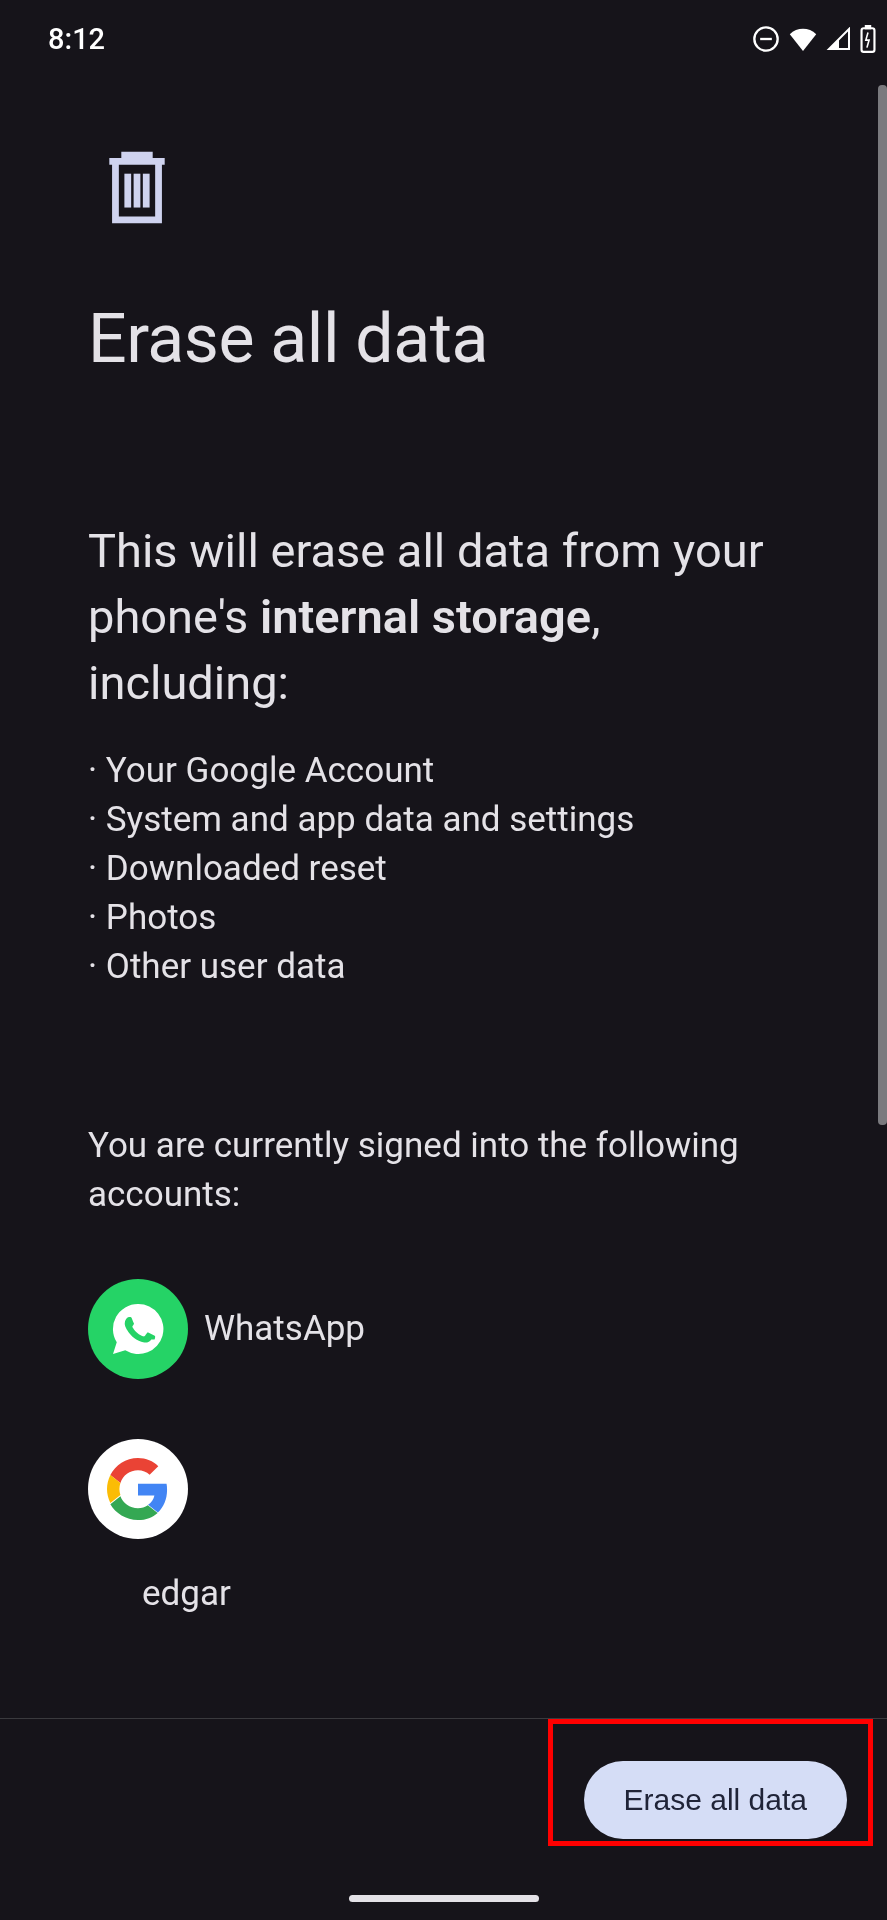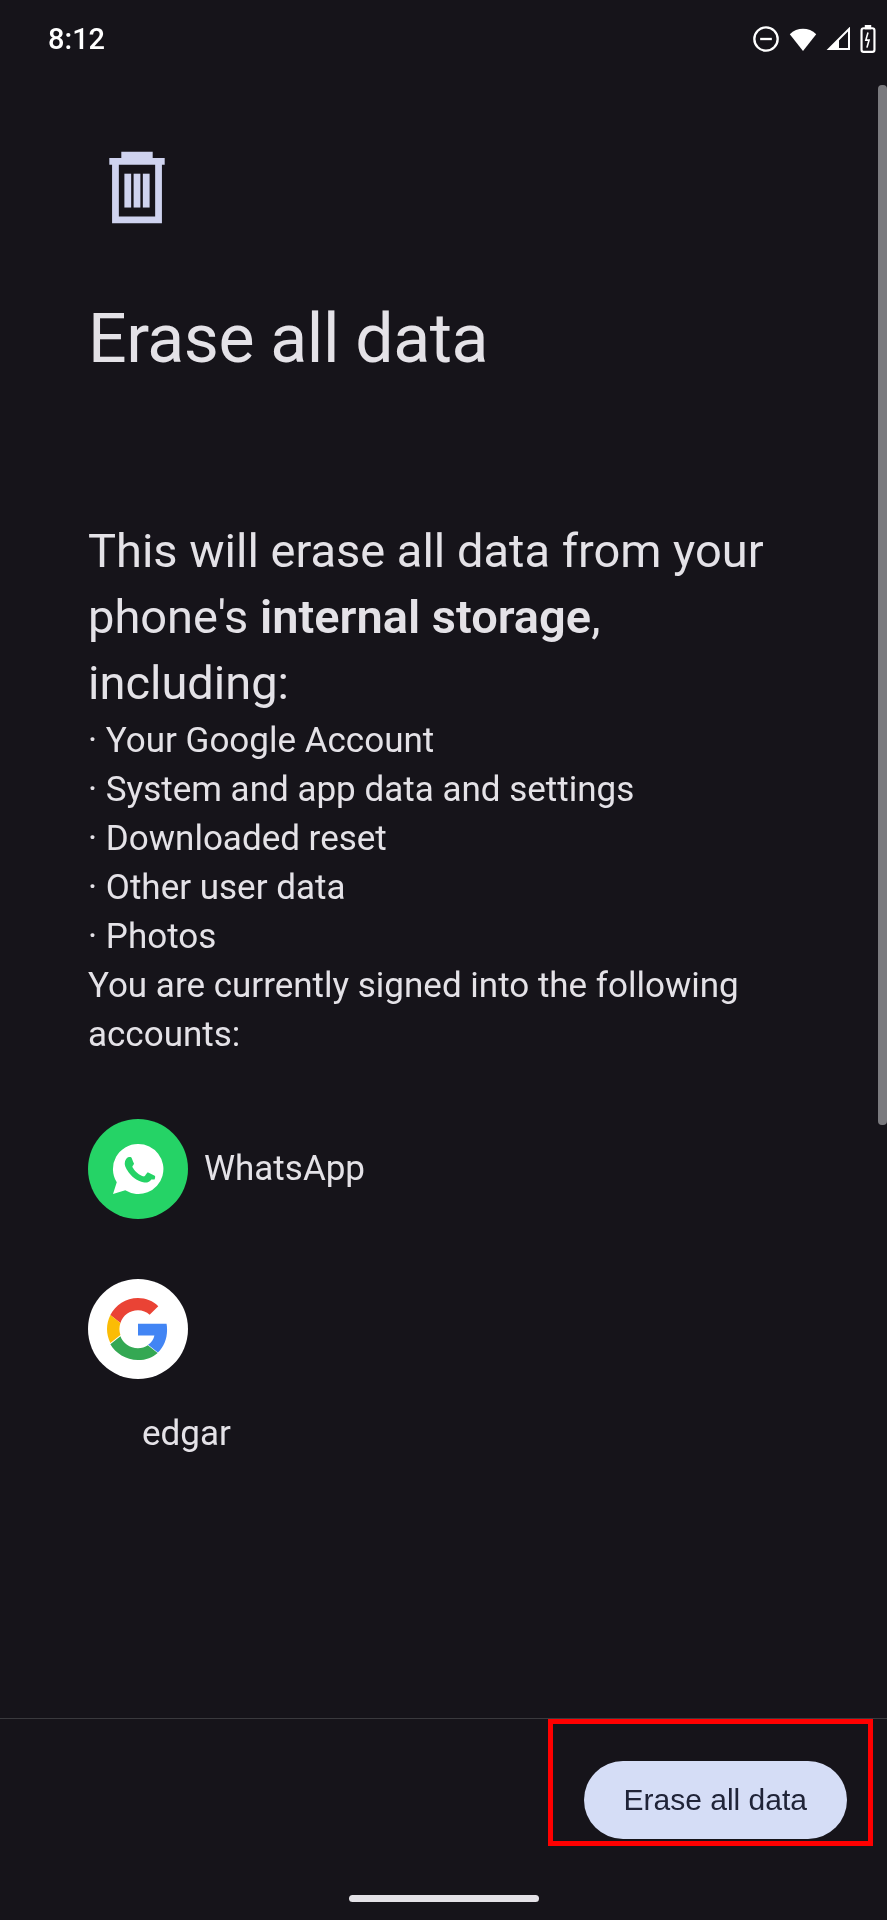--- a/index.html
+++ b/index.html
@@ -54,29 +54,31 @@
     .description {
       margin-top: 140px;
       font-size: 47px;
       line-height: 1.4;
       color: #e4e2e7;
     }
     .description strong {
       font-weight: 600;
     }
     .bullet-list {
+      margin-top: 30px;
       list-style: none;
       font-size: 35px;
       line-height: 1.4;
     }
     .bullet-list li::before {
       content: "· ";
       margin-left: 0;
     }
     .accounts-text {
+      margin-top: 130px;
       font-size: 35px;
       line-height: 1.4;
       color: #e4e2e7;
     }
     .account-row {
       display: flex;
       align-items: center;
       gap: 16px;
       margin-top: 60px;
     }
@@ -206,22 +208,22 @@
   </h1>
 
   <p class="description">
     <span>This will erase all data from your phone's </span><strong>internal storage</strong><span>, including:</span>
   </p>
 
   <ul class="bullet-list">
     <li>Your Google Account</li>
     <li>System and app data and settings</li>
     <li>Downloaded reset</li>
+    <li>Photos</li>
     <li>Other user data</li>
-    <li>Photos</li>
   </ul>
 
   <p class="accounts-text">You are currently signed into the following accounts:</p>
 
   <div class="account-row">
     <div class="account-icon whatsapp-icon">
       <svg width="60" height="60" viewBox="0 0 24 24" fill="#fff">
         <path d="M12 2a10 10 0 0 0-8.5 15.3L2 22l4.9-1.5A10 10 0 1 0 12 2zm5.3 14.2c-.2.6-1.3 1.1-1.8 1.2-.5 0-1 .2-3.2-.7-2.7-1.1-4.4-3.9-4.5-4.1-.1-.2-1.1-1.5-1.1-2.8s.7-2 1-2.3c.2-.2.5-.3.7-.3h.5c.2 0 .4 0 .6.5s.7 1.8.8 1.9c.1.1.1.3 0 .5s-.2.3-.3.5c-.2.2-.3.4-.2.7.2.3.8 1.3 1.7 2.1 1.2 1.1 2.2 1.4 2.5 1.5.3.1.5.1.7-.1.2-.2.7-.9.9-1.2.2-.3.4-.2.7-.1.3.1 1.7.8 2 1 .3.1.5.2.5.3.1.2.1.8-.2 1.4z"></path>
       </svg>
     </div>

